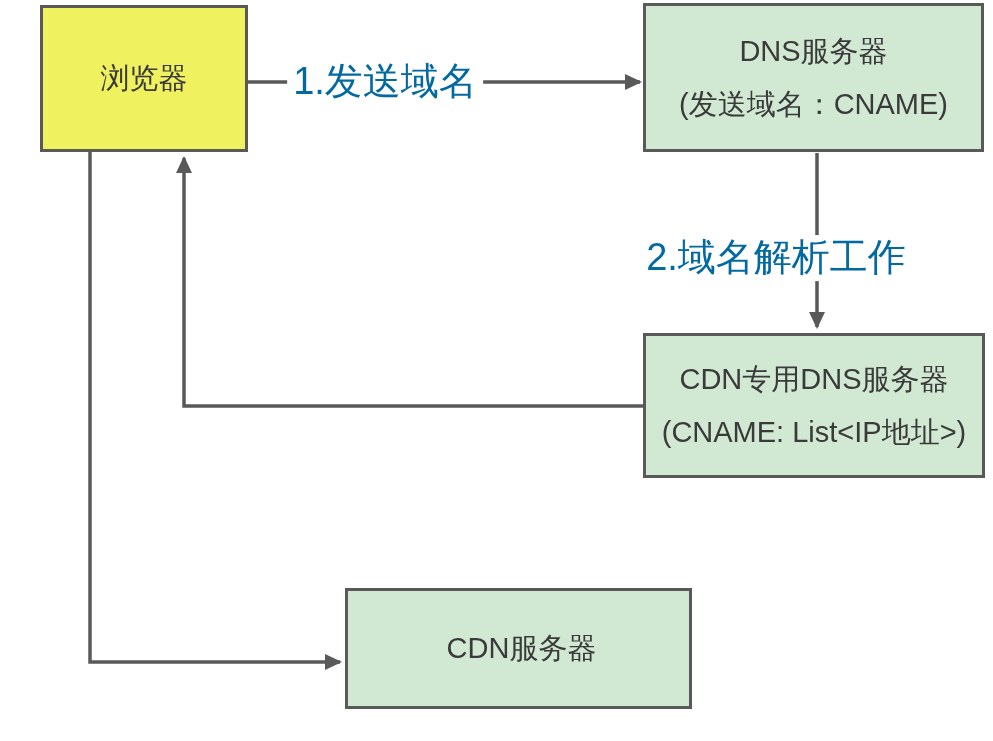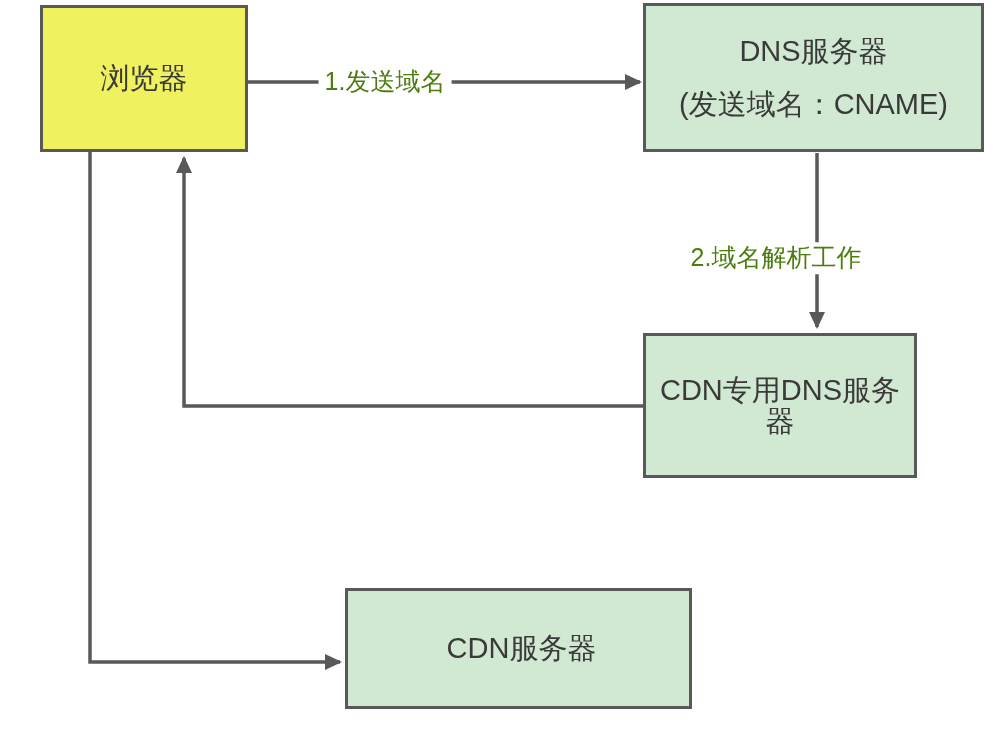--- a/index.html
+++ b/index.html
@@ -35,30 +35,30 @@
     align-items: center;
     justify-content: center;
     gap: 23px;
     text-align: center;
     font-size: 29px;
     line-height: 1.05;
     color: #3a3a3a;
   }
   .node-browser   { left: 40px;  top: 5px;   width: 208px; height: 147px; }
   .node-dns       { left: 643px; top: 3px;   width: 341px; height: 149px; }
-  .node-cdn-dns   { left: 643px; top: 333px; width: 274px; height: 145px; }
+  .node-cdn-dns   { left: 643px; top: 333px; width: 342px; height: 145px; }
   .node-cdn-server{ left: 345px; top: 588px; width: 347px; height: 121px; padding-left: 6px; }
   .edge-label {
     position: absolute;
     transform: translate(-50%, -50%);
     background: #ffffff;
     padding: 2px 6px;
-    font-size: 25px;
+    font-size: 38px;
     line-height: 1.1;
-    color: #4d7c0f;
+    color: #0369a1;
     white-space: nowrap;
   }
   .label-step1 { left: 385px; top: 82px; }
   .label-step2 { left: 776px; top: 258px; }
   .label-step3 { left: 249px; top: 406px; }
   .label-step4 { left: 94px;  top: 562px; }
 </style>
 </head>
 <body>
 
@@ -80,20 +80,21 @@
     <span>浏览器</span>
   </div>
 
   <div class="node node-dns" style="background-color: rgb(209, 233, 210);">
     <span>DNS服务器</span>
     <span>(发送域名：CNAME)</span>
   </div>
 
   <div class="node node-cdn-dns" style="background-color: rgb(209, 233, 210);">
     <span>CDN专用DNS服务器</span>
+    <span>(CNAME: List&lt;IP地址&gt;)</span>
   </div>
 
   <div class="node node-cdn-server" style="background-color: rgb(209, 233, 210);">
     <span>CDN服务器</span>
   </div>
 
   <div class="edge-label label-step1">1.发送域名</div>
   <div class="edge-label label-step2">2.域名解析工作</div>
 
 </div>

